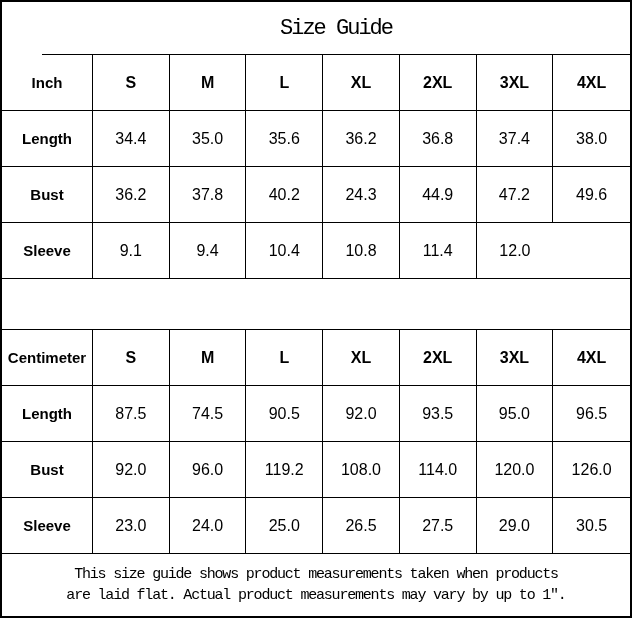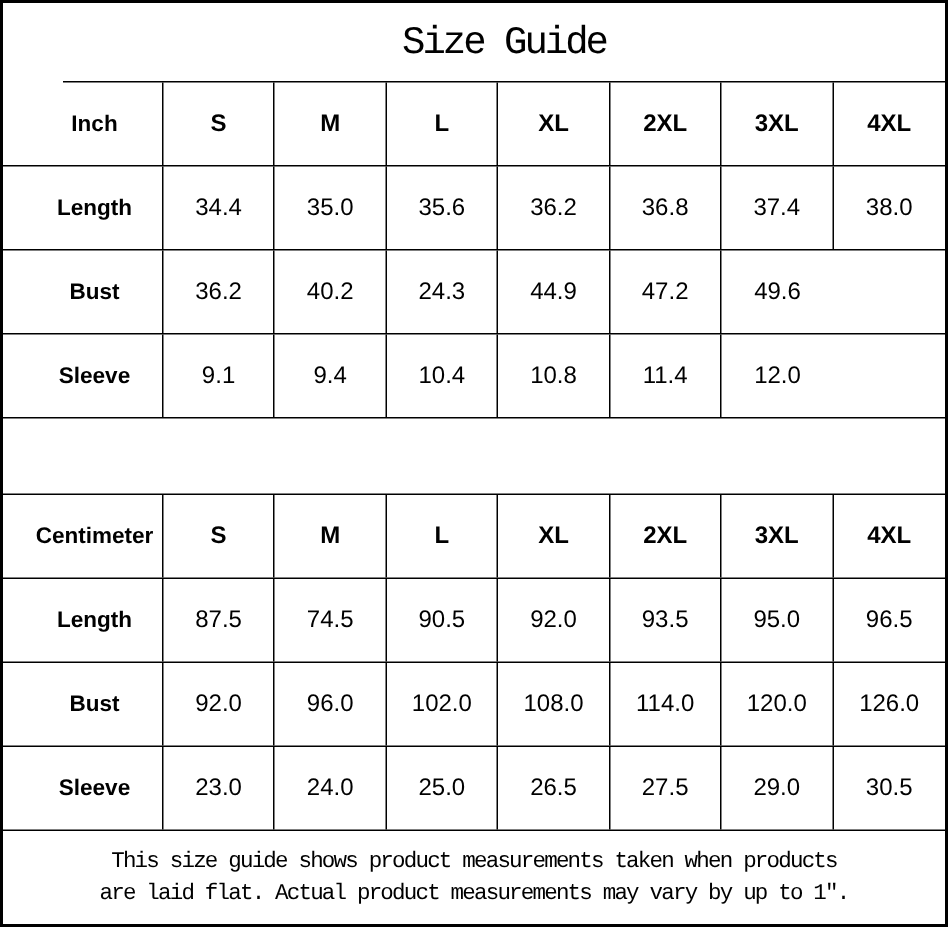--- a/index.html
+++ b/index.html
@@ -14,33 +14,32 @@
     flex-direction: column;
     overflow: hidden;
   }
   .title-row {
     flex: 0 0 53px;
     border-bottom: 1px solid #000000;
     display: flex;
     align-items: center;
     justify-content: center;
     font-family: "Liberation Mono", monospace;
-    font-size: 26px;
+    font-size: 22px;
     letter-spacing: -2px;
     font-weight: 500;
     margin-left: 40px;
   }
   .size-table { display: flex; flex-direction: column; }
   .trow {
     flex: 0 0 56px;
     height: 56px;
     display: grid;
     grid-template-columns: 91px repeat(7, 1fr);
     border-bottom: 1px solid #000000;
-    padding-left: 16px;
   }
   .tcell {
     display: flex;
     align-items: center;
     justify-content: center;
     border-right: 1px solid #000000;
     font-family: "Liberation Sans", sans-serif;
     font-size: 16px;
     overflow: hidden;
     white-space: nowrap;
@@ -88,20 +87,21 @@
         <div class="tcell">35.0</div>
         <div class="tcell">35.6</div>
         <div class="tcell">36.2</div>
         <div class="tcell">36.8</div>
         <div class="tcell">37.4</div>
         <div class="tcell">38.0</div>
       </div>
       <div class="trow">
         <div class="tcell tlabel">Bust</div>
         <div class="tcell">36.2</div>
+        <div class="tcell">37.8</div>
         <div class="tcell">40.2</div>
         <div class="tcell">24.3</div>
         <div class="tcell">44.9</div>
         <div class="tcell">47.2</div>
         <div class="tcell">49.6</div>
       </div>
       <div class="trow">
         <div class="tcell tlabel">Sleeve</div>
         <div class="tcell">9.1</div>
         <div class="tcell">9.4</div>
@@ -132,21 +132,21 @@
         <div class="tcell">90.5</div>
         <div class="tcell">92.0</div>
         <div class="tcell">93.5</div>
         <div class="tcell">95.0</div>
         <div class="tcell">96.5</div>
       </div>
       <div class="trow">
         <div class="tcell tlabel">Bust</div>
         <div class="tcell">92.0</div>
         <div class="tcell">96.0</div>
-        <div class="tcell">102.0</div>
+        <div class="tcell">119.2</div>
         <div class="tcell">108.0</div>
         <div class="tcell">114.0</div>
         <div class="tcell">120.0</div>
         <div class="tcell">126.0</div>
       </div>
       <div class="trow">
         <div class="tcell tlabel">Sleeve</div>
         <div class="tcell">23.0</div>
         <div class="tcell">24.0</div>
         <div class="tcell">25.0</div>

